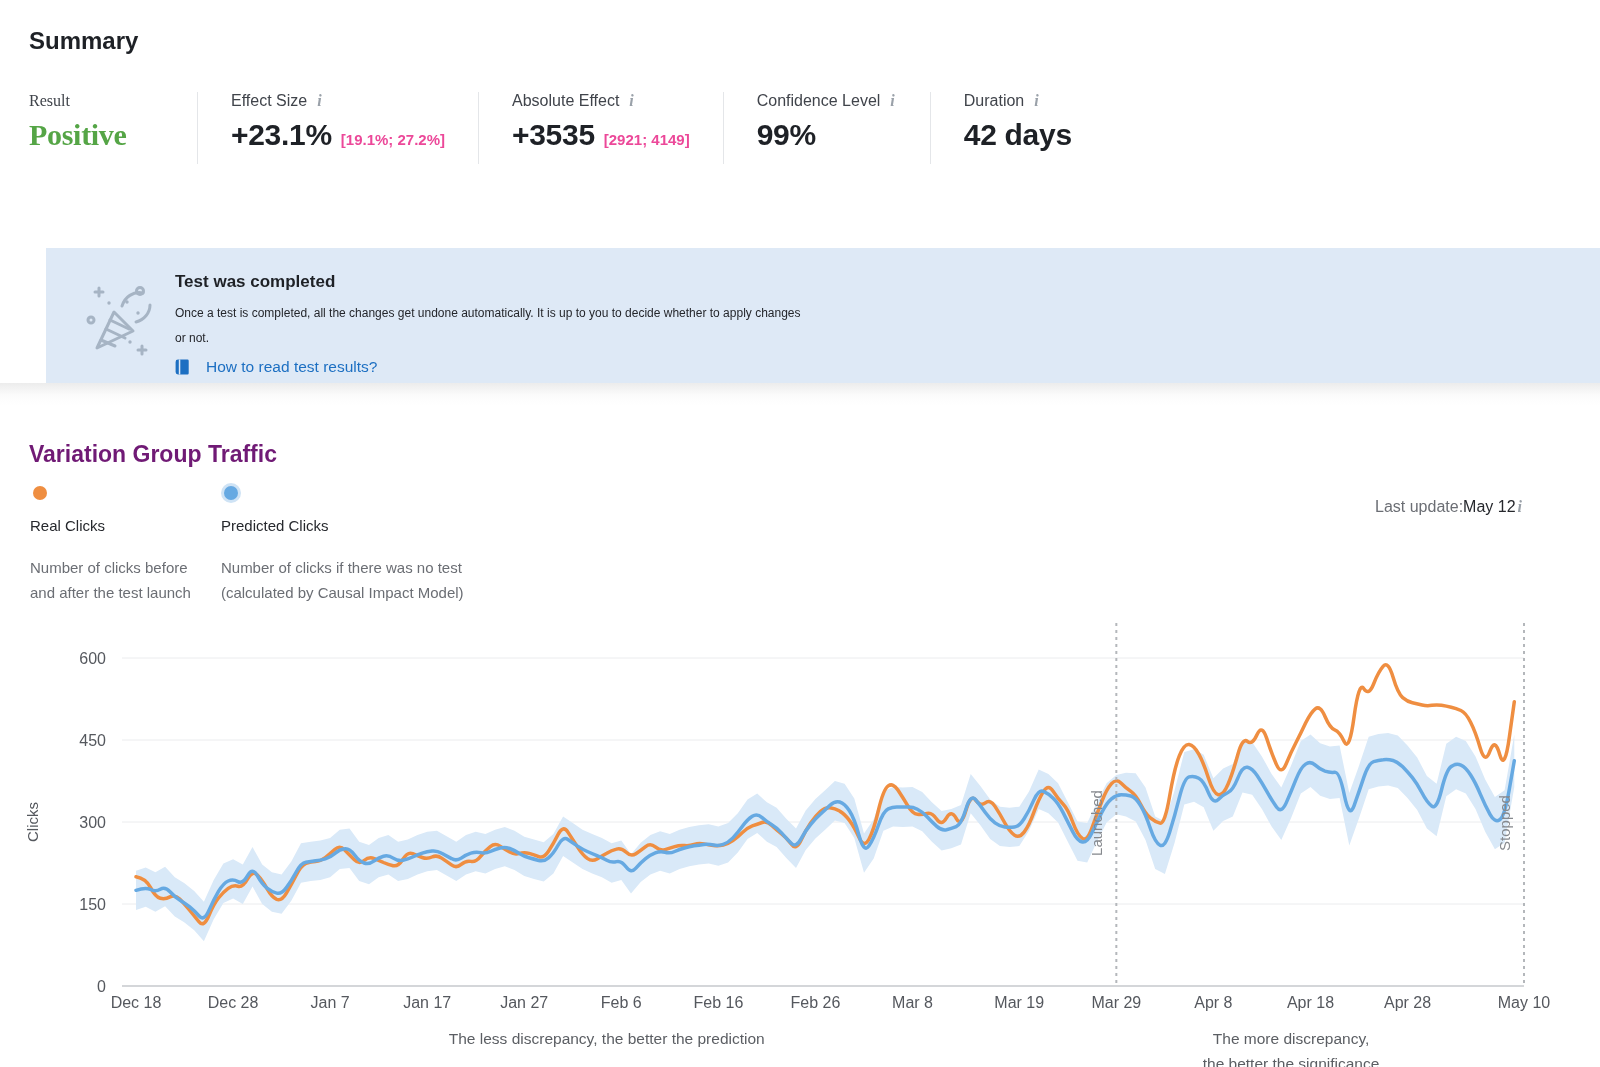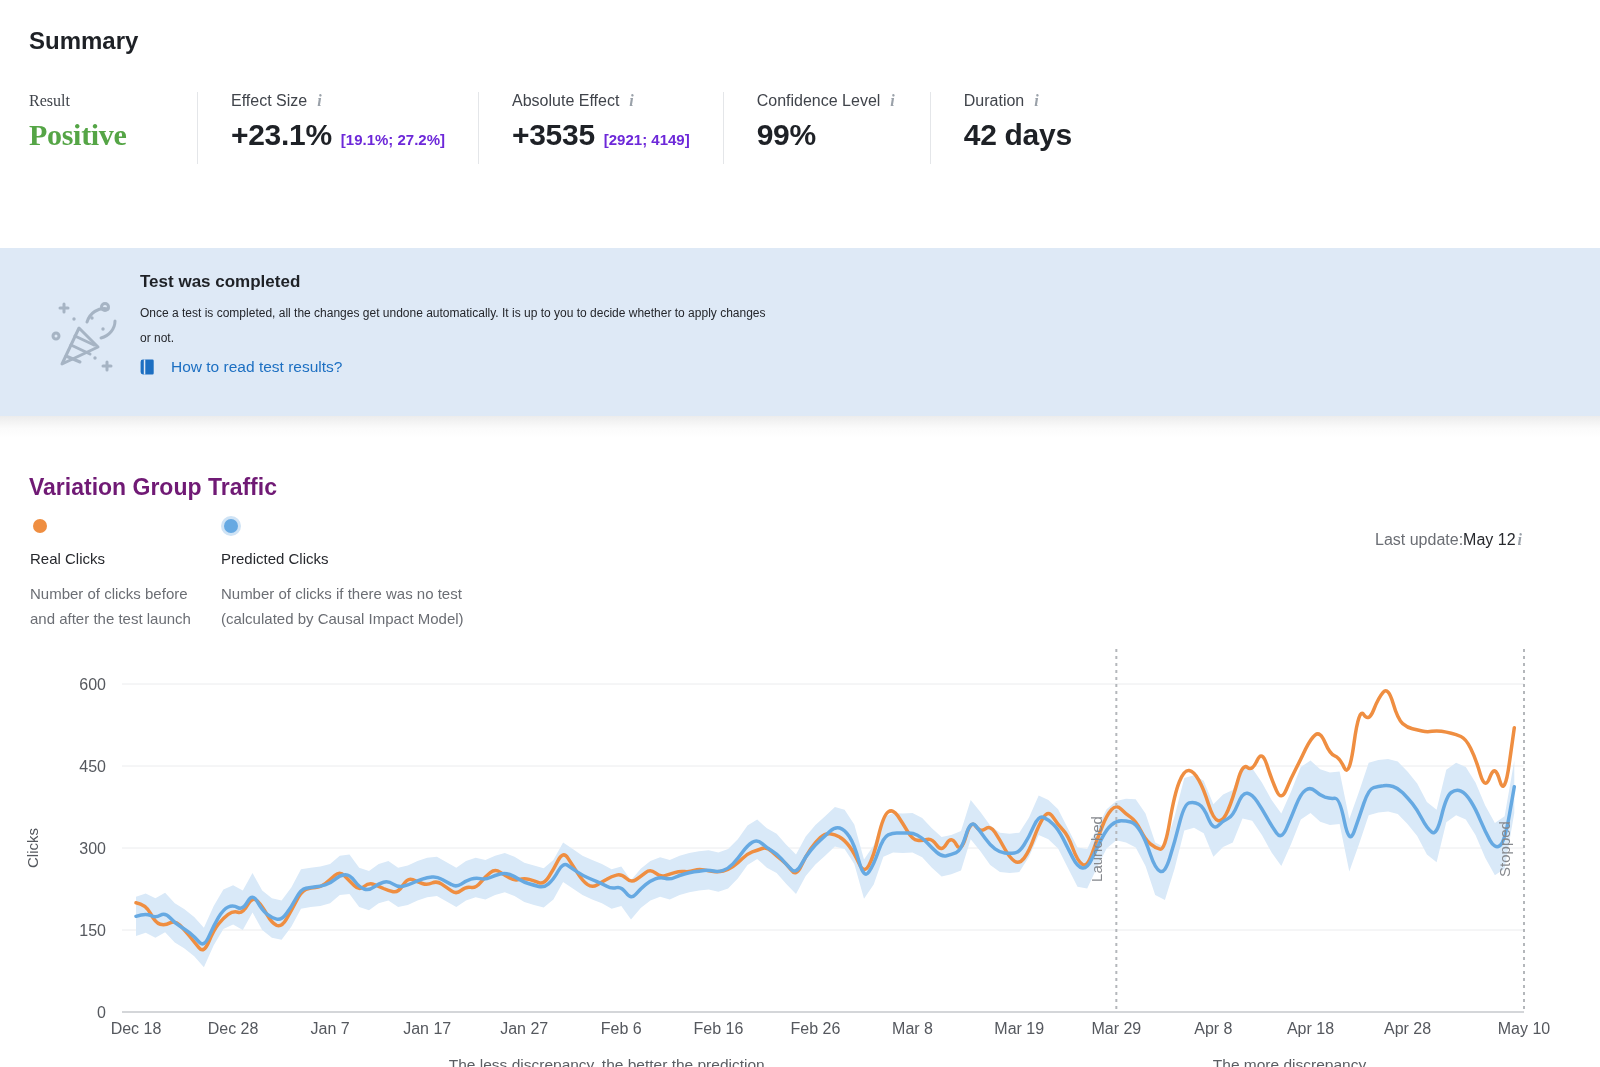--- a/index.html
+++ b/index.html
@@ -8,44 +8,44 @@
 
   
   .summary-section { height:248px; padding:27px 0 0 29px; }
   .page-title { font-size:24px; font-weight:700; color:#1e2126; }
   .metrics { display:flex; margin-top:37px; align-items:flex-start; }
   .metric { padding:0 33px; border-left:1px solid #e4e6e9; min-height:72px; }
   .metric:first-child { padding-left:0; border-left:none; min-width:168px;font-family:Liberation Serif, serif; }
   .metric-label-row { display:flex; align-items:center; gap:8px; font-size:16px; color:#40444b; }
   .metric-value-row { display:flex; align-items:baseline; gap:9px; margin-top:8px; }
   .metric-value { font-size:30px; font-weight:700; color:#1e2126; letter-spacing:-0.3px; }
-  .metric-range { font-size:15px; font-weight:600; color:#6d28d9; }
+  .metric-range { font-size:15px; font-weight:600; color:#ec4899; }
   .info-icon { font-family:"Liberation Serif", serif; font-style:italic; font-weight:700;
     font-size:16px; color:#9aa1a9; cursor:pointer; line-height:1; padding:0 2px; }
 
   
-  .banner { height:168px; background:#dee9f6; display:flex; padding-left:28px; }
+  .banner { height:135px; background:#dee9f6; display:flex; padding-left:17px;margin-left:46px; }
   .banner-icon-box { width:112px; display:flex; align-items:center; justify-content:center; padding-top:6px; }
   .banner-content { padding-top:24px; }
   .banner-title { font-size:17px; font-weight:700; color:#1e2126; }
   .banner-body { margin-top:9px; font-size:12px; line-height:25px; color:#24262b; max-width:1080px; }
   .banner-link { margin-top:7px; display:flex; align-items:center; gap:16px;
     color:#1c6fc2; font-size:15.5px; text-decoration:none; cursor:pointer; }
   .section-gap { height:22px; background:linear-gradient(to bottom, #ececec, #fbfbfb 55%, #ffffff); }
 
   
   .chart-section { position:relative; padding-top:36px; }
   .chart-title { font-size:23px; font-weight:700; color:#701a75; padding-left:29px; }
   .legend-row { display:flex; margin-top:15px; padding-left:30px; position:relative; }
   .legend-item { display:flex; gap:13px; margin-right:30px;flex-direction:column; }
   .dot-halo { width:20px; height:20px; border-radius:50%; display:flex; align-items:center;
     justify-content:center; margin-top:0px; flex:0 0 auto; }
   .dot { width:14px; height:14px; border-radius:50%; }
   .legend-name { font-size:15px; color:#26282d; line-height:20px; }
-  .legend-desc { font-size:15px; color:#6b6e74; line-height:25px; margin-top:12px; }
+  .legend-desc { font-size:15px; color:#6b6e74; line-height:25px; margin-top:19px; }
   .last-update { position:absolute; right:76px; top:15px; display:flex; align-items:center;
     gap:0; font-size:16px; color:#6b6e74; }
   .last-update .value { color:#26282d; }
   #chart-svg { display:block; margin-top:4px; }
   #chart-svg text { font-family:"Liberation Sans", sans-serif; }
   .gridline { stroke:#ebecee; stroke-width:1; }
   .axisline { stroke:#c6c8cc; stroke-width:1.5; }
   .annline { stroke:#b4b7bb; stroke-width:2; stroke-dasharray:3 4; }
   .ytick, .xtick { font-size:16px; fill:#55585e; }
   .caption { font-size:15.5px; fill:#5b5e63; }

